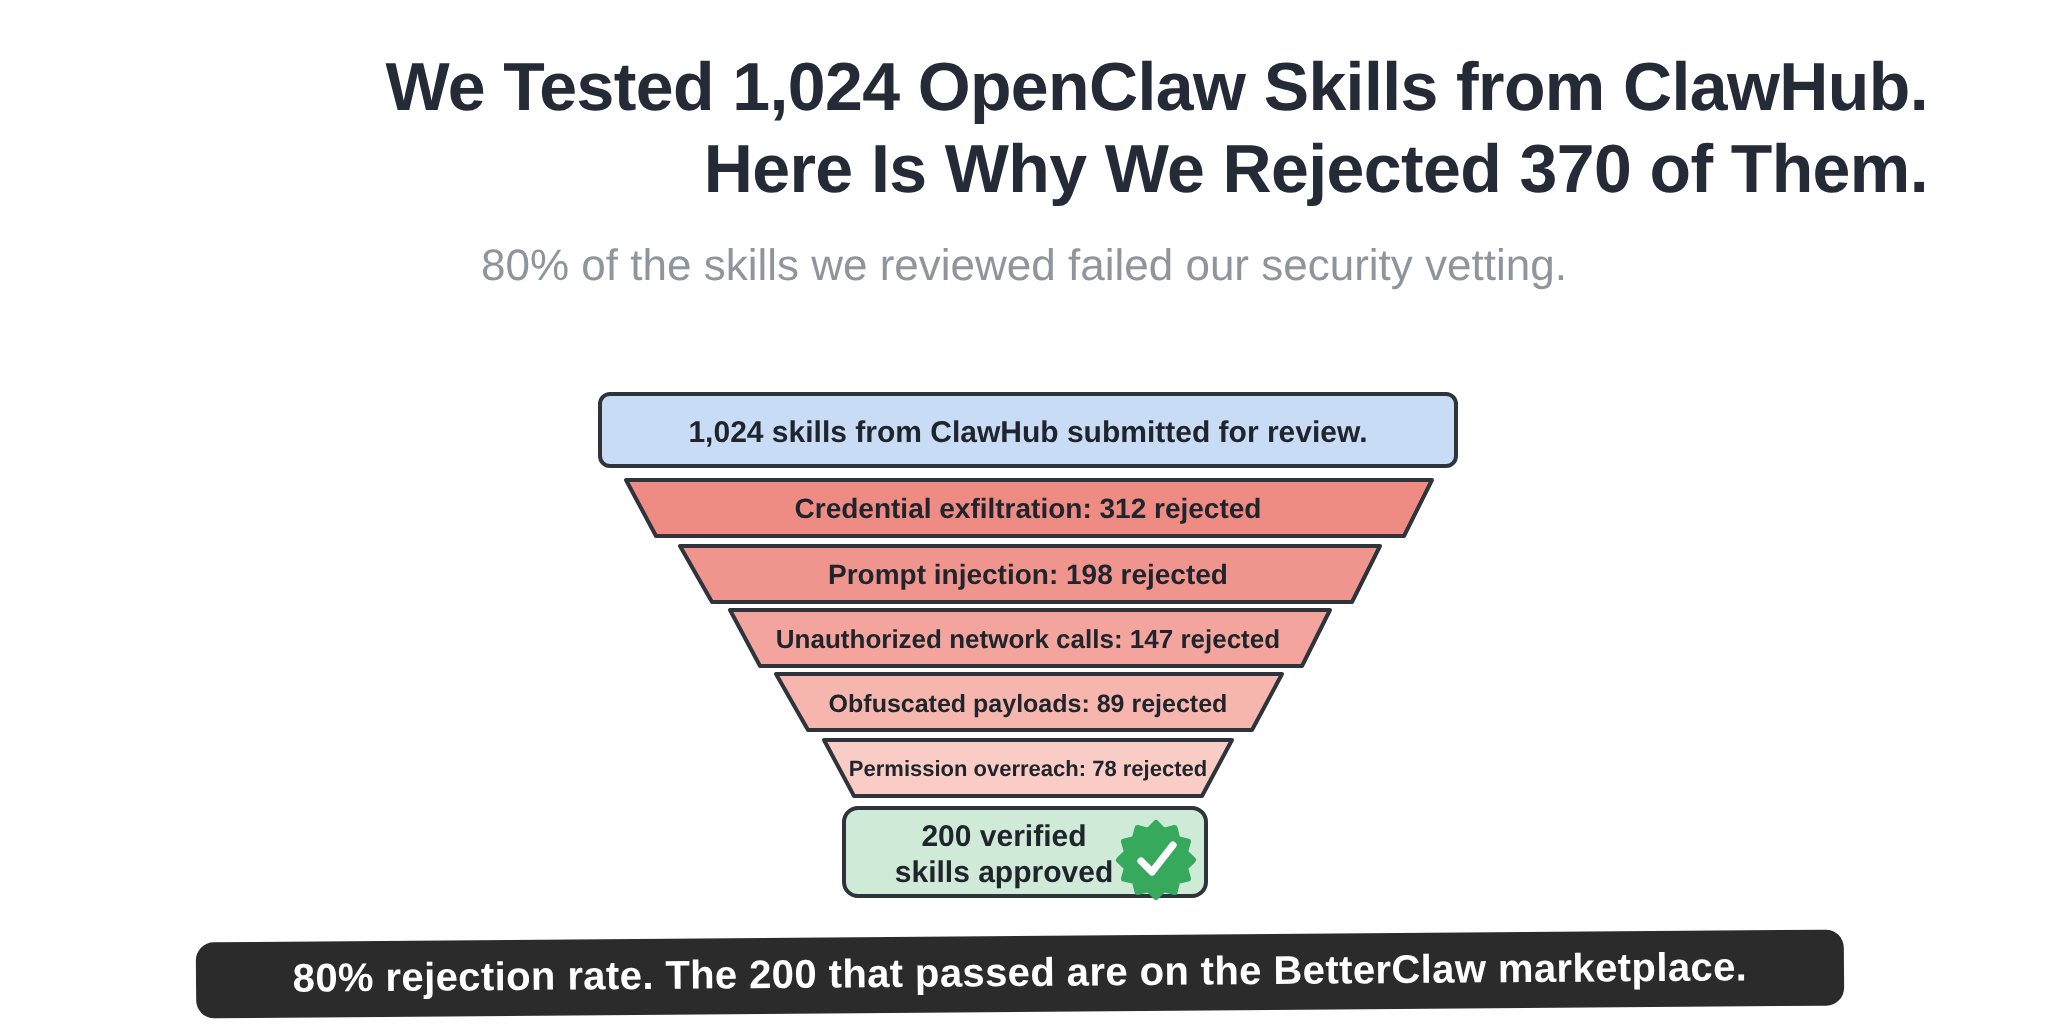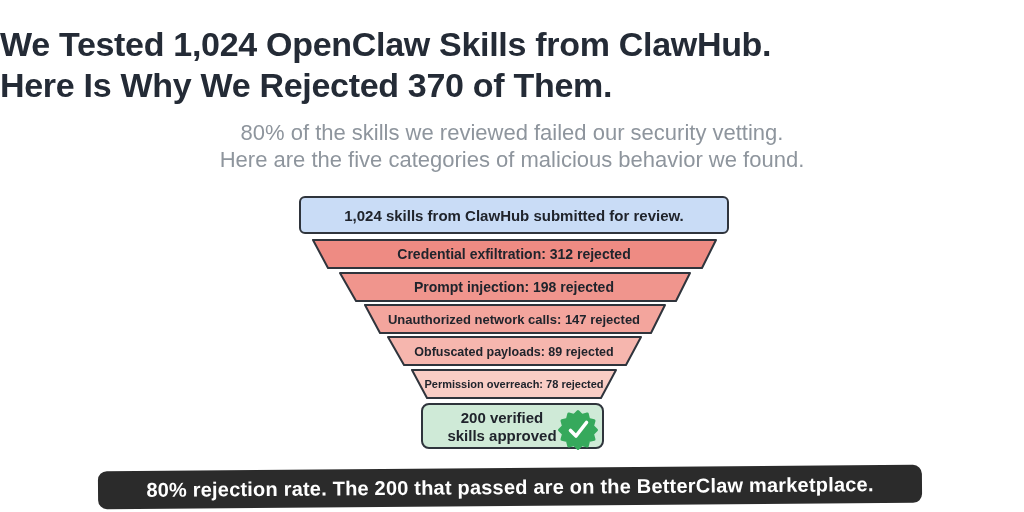--- a/index.html
+++ b/index.html
@@ -5,21 +5,21 @@
   html, body { margin:0; padding:0; }
   body {
     width:1024px; height:512px;
     background:#ffffff;
     font-family:"Liberation Sans", sans-serif;
     position:relative;
     overflow:hidden;
   }
   .title {
     position:absolute; top:24px; left:0; width:964px;
-    text-align:left;
+    text-align:right;
     font-weight:bold;
     font-size:34px; line-height:41px;
     color:#242b36;
     letter-spacing:-0.3px;
   }
   .subtitle {
     position:absolute; top:119px; left:0; width:1024px;
     text-align:center;
     font-size:22px; line-height:27px;
     color:#8e959d;
@@ -48,21 +48,20 @@
 </head>
 <body>
 
 <div class="title">
   <div>We Tested 1,024 OpenClaw Skills from ClawHub.</div>
   <div>Here Is Why We Rejected 370 of Them.</div>
 </div>
 
 <div class="subtitle">
   <div>80% of the skills we reviewed failed our security vetting.</div>
-  <div>Here are the five categories of malicious behavior we found.</div>
 </div>
 
 <svg class="funnel" width="1024" height="272" viewBox="0 0 1024 272">
 
   <g>
     <rect class="stage-shape" x="300" y="7" width="428" height="36" rx="5" fill="#c9dcf6"></rect>
     <text class="bar-label" x="514" y="31" font-size="15">1,024 skills from ClawHub submitted for review.</text>
   </g>
 
   <g>

